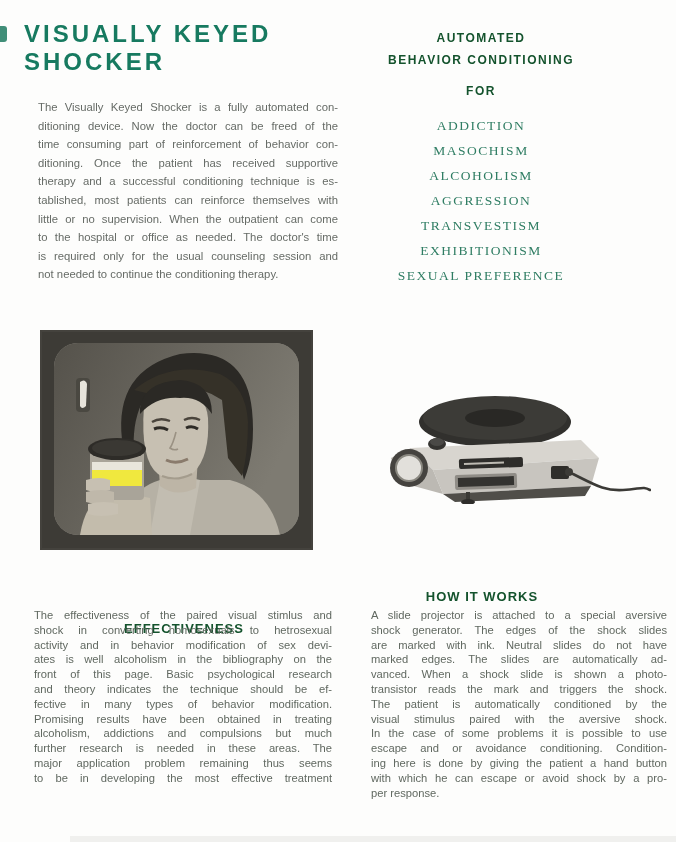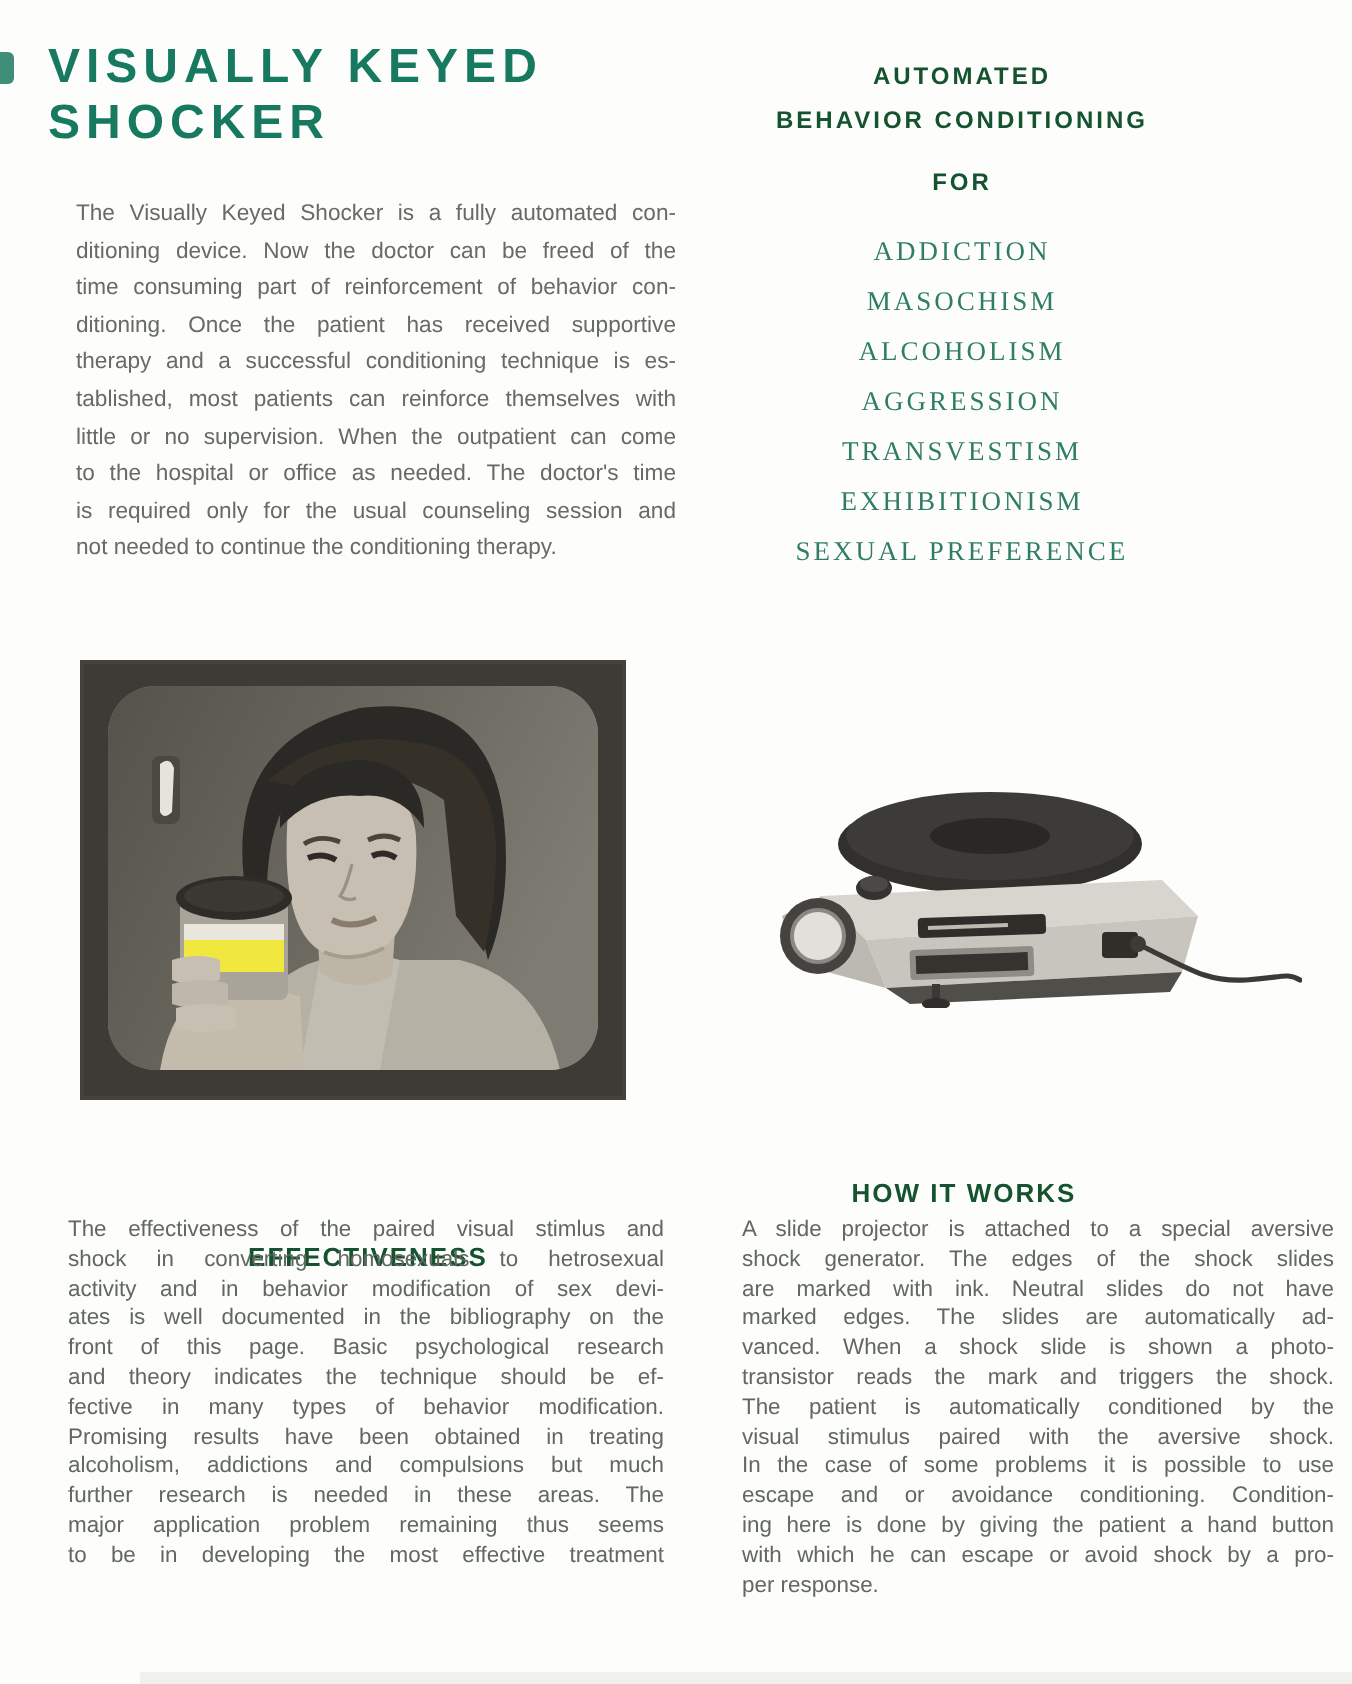--- a/index.html
+++ b/index.html
@@ -203,21 +203,21 @@
 
       <path d="M190 82 C 214 94, 222 99, 240 98 S 260 94, 267 98" stroke="#3b3a36" stroke-width="2.6" fill="none" stroke-linecap="round"></path>
     </svg>
   </div>
 
   <div class="abs green-heading" id="effect-heading">EFFECTIVENESS</div>
   <div class="abs" id="effect-par">
       <div class="tline">The effectiveness of the paired visual stimlus and</div>
       <div class="tline">shock  in  converting  homosexuals  to  hetrosexual</div>
       <div class="tline">activity and in behavior modification of sex devi-</div>
-      <div class="tline">ates is well documented in the bibliography on the</div>
+      <div class="tline">ates is well alcoholism in the bibliography on the</div>
       <div class="tline">front of this page.   Basic psychological research</div>
       <div class="tline">and theory indicates the technique should be ef-</div>
       <div class="tline">fective  in  many  types  of  behavior  modification.</div>
       <div class="tline">Promising results have been obtained in treating</div>
       <div class="tline">alcoholism, addictions and compulsions but much</div>
       <div class="tline">further research is needed in these areas.   The</div>
       <div class="tline">major application problem remaining thus seems</div>
       <div class="tline">to be in developing the most effective treatment</div>
     </div>
 

